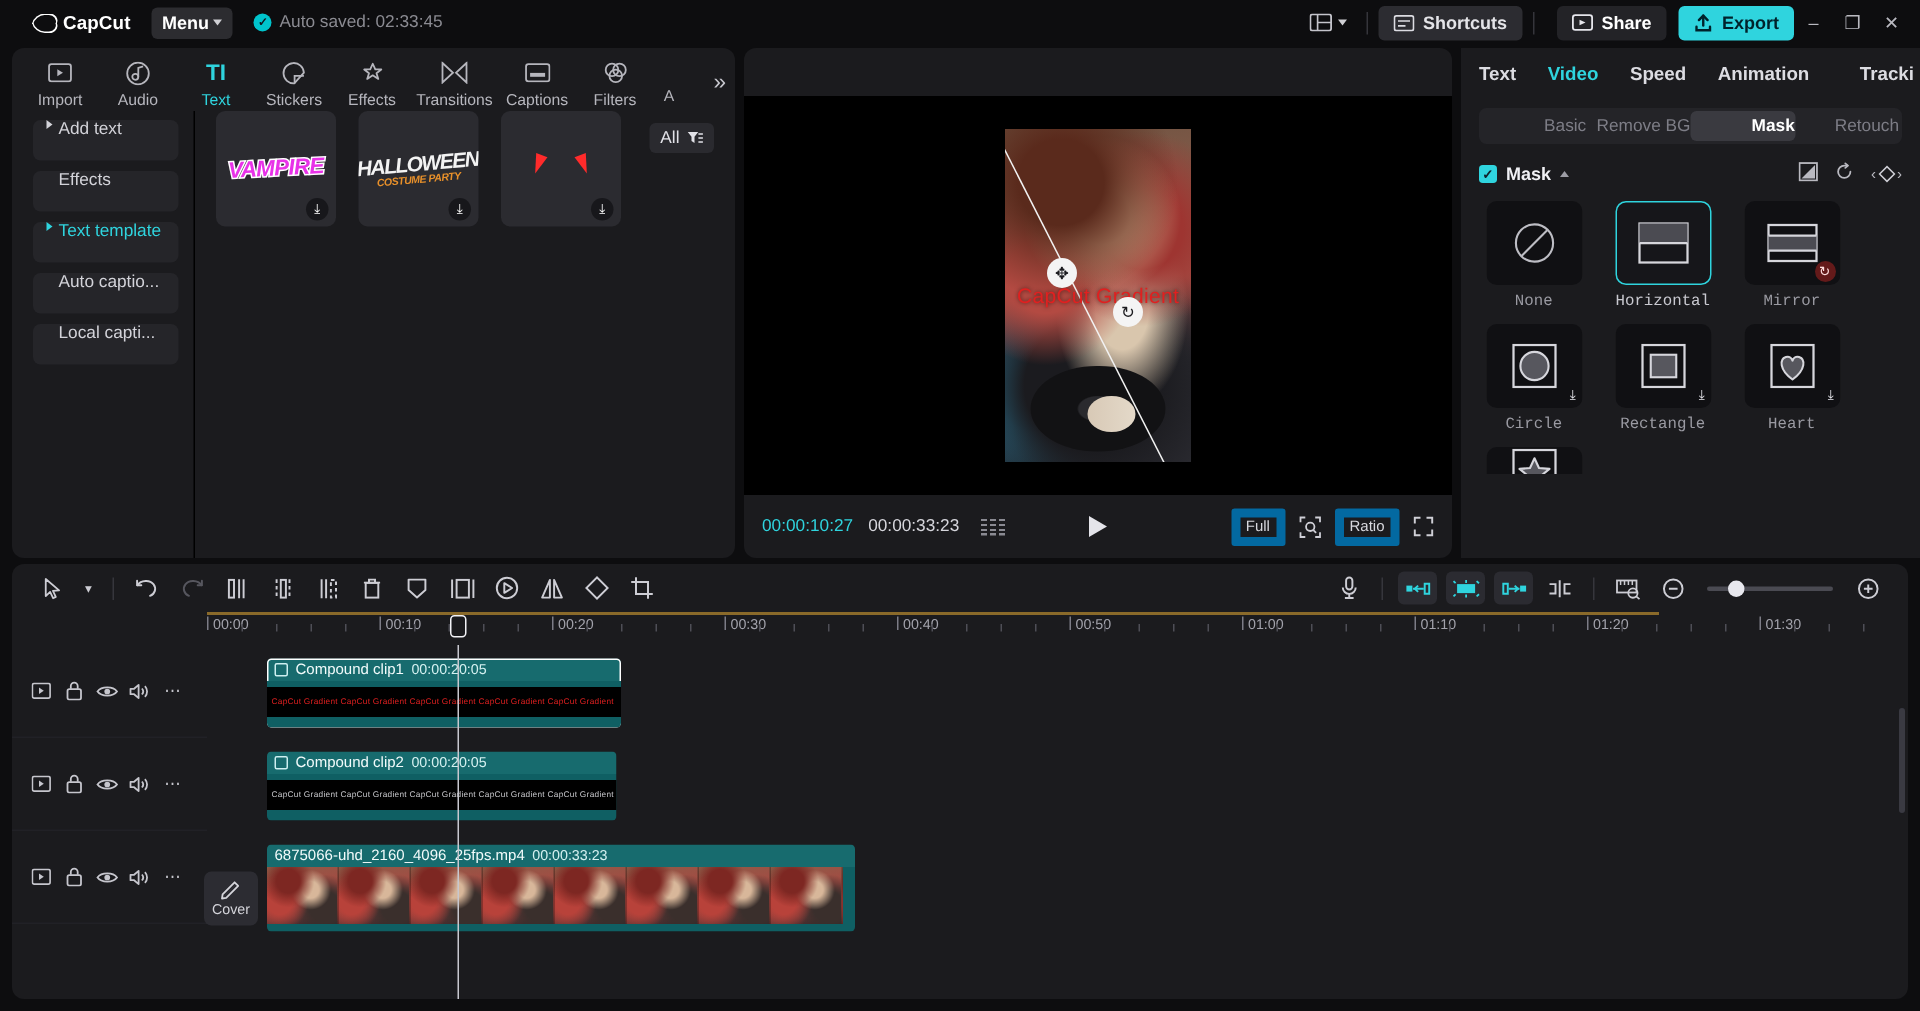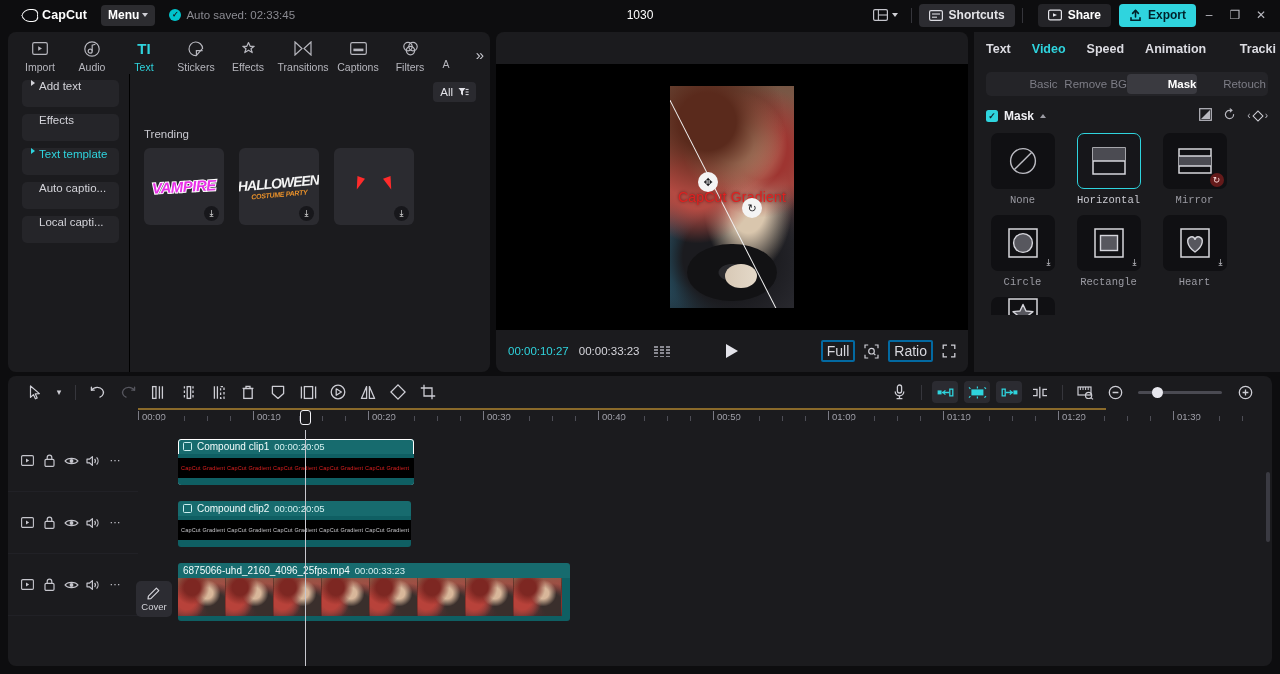--- a/index.html
+++ b/index.html
@@ -159,21 +159,21 @@
     display: flex; align-items: center; padding: 0 12px; gap: 10px;
   }
   .tc-cur { font-size: 11.5px; color: #2fd4de; }
   .tc-tot { font-size: 11.5px; color: #d6d6dc; }
   .frame-ic { display: flex; gap: 2px; margin-left: 4px; cursor: pointer; }
   .frame-ic i { display: block; width: 4px; height: 11px;
     background: repeating-linear-gradient(180deg,#8a8a92 0 1.6px, transparent 1.6px 3.2px); }
   .play-btn { position: absolute; left: 50%; transform: translateX(-50%); cursor: pointer;
     width: 0; height: 0; border-top: 7px solid transparent; border-bottom: 7px solid transparent; border-left: 12px solid #e4e4ea;}
   .pc-right { margin-left: auto; display: flex; align-items: center; gap: 9px; }
-  .tag-btn { border: 2px solid #0369a1; border-radius: 2px; padding: 1px 4px; font-size: 14px; color: #d8d8de; cursor: pointer; }
+  .tag-btn { border: 6px solid #0369a1; border-radius: 2px; padding: 1px 4px; font-size: 10px; color: #d8d8de; cursor: pointer; }
   .ic-btn { color: #cfcfd6; font-size: 12px; cursor: pointer; display: flex; align-items: center;}
 
   
   .right-panel {
     position: absolute; top: 32px; left: 974px; width: 306px; height: 340px;
     background: #1b1b1e; overflow: hidden;
   }
   .rp-tabs { display: flex; align-items: center; height: 34px; padding: 0 12px; gap: 21px; position: relative;}
   .rp-tab { font-size: 12.5px; color: #dcdce2; font-weight: bold; cursor: pointer; white-space: nowrap;}
   .rp-tab.active { color: #2fd4de; }
@@ -266,21 +266,20 @@
       <span class="logo-text">CapCut</span>
     </div>
     <div class="menu-btn">
       <span>Menu</span>
       <span class="caret"></span>
     </div>
     <div class="autosave">
       <span class="check-circle">✓</span>
       <span>Auto saved: 02:33:45</span>
     </div>
-    <div class="proj-title">1030</div>
     <div class="tb-right">
       <div class="tb-layout">
         <svg width="15" height="12" viewBox="0 0 15 12">
             <rect x="0.6" y="0.6" width="13.8" height="10.8" rx="1.4" fill="none" stroke="#c4c4cb" stroke-width="1.2"></rect>
             <line x1="5.4" y1="0.6" x2="5.4" y2="11.4" stroke="#c4c4cb" stroke-width="1.1"></line>
             <line x1="5.4" y1="6" x2="14.4" y2="6" stroke="#c4c4cb" stroke-width="1.1"></line>
           </svg>
         <span class="caret"></span>
       </div>
       <span class="tb-sep"></span>
@@ -415,21 +414,20 @@
       <div class="lp-content">
         <div class="all-filter">
           <span>All</span>
           <svg width="11" height="10" viewBox="0 0 11 10">
               <path d="M0.5 1 L7.5 1 L5 4.2 L5 8.4 L3 7 L3 4.2 Z" fill="#e2e2e8"></path>
               <line x1="7.6" y1="2.4" x2="10.6" y2="2.4" stroke="#e2e2e8" stroke-width="1"></line>
               <line x1="7.6" y1="5" x2="10.6" y2="5" stroke="#e2e2e8" stroke-width="1"></line>
               <line x1="7.6" y1="7.6" x2="10.6" y2="7.6" stroke="#e2e2e8" stroke-width="1"></line>
             </svg>
         </div>
-        <div class="sec-title">Trending</div>
         <div class="thumbs">
           <div class="thumb">
             <span class="t1-text">VAMPIRE</span>
             <span class="dl">⤓</span>
           </div>
           <div class="thumb">
             <span class="t2-wrap">
               <span class="t2-a">HALLOWEEN</span>
               <span class="t2-b">COSTUME PARTY</span>
             </span>

